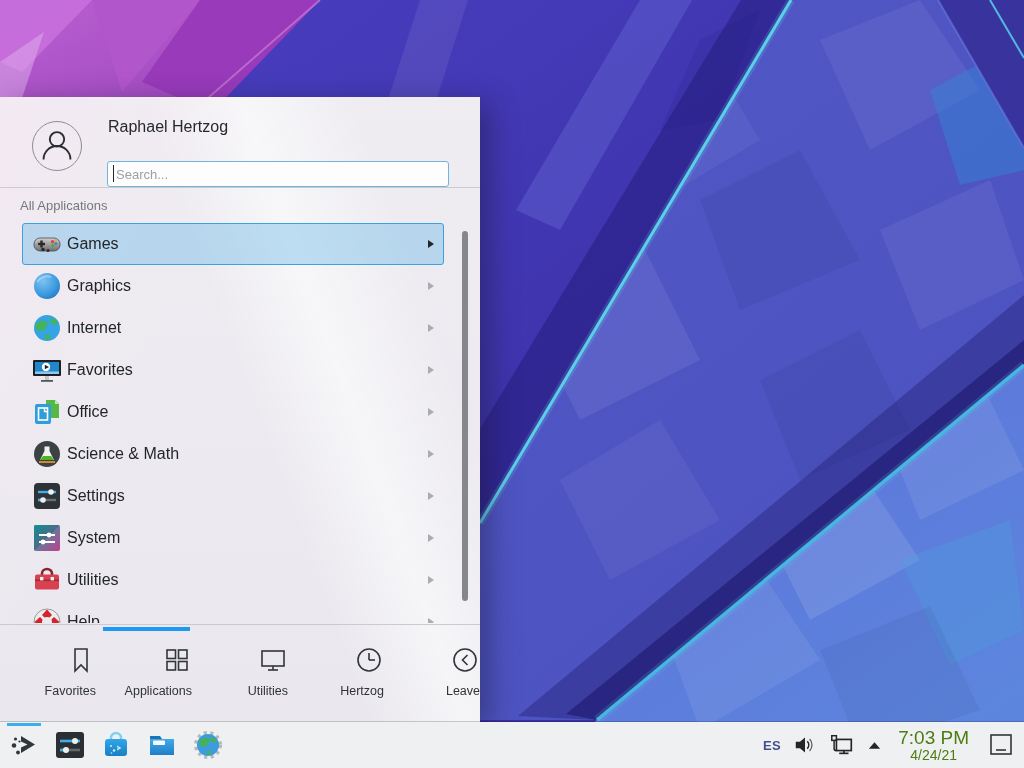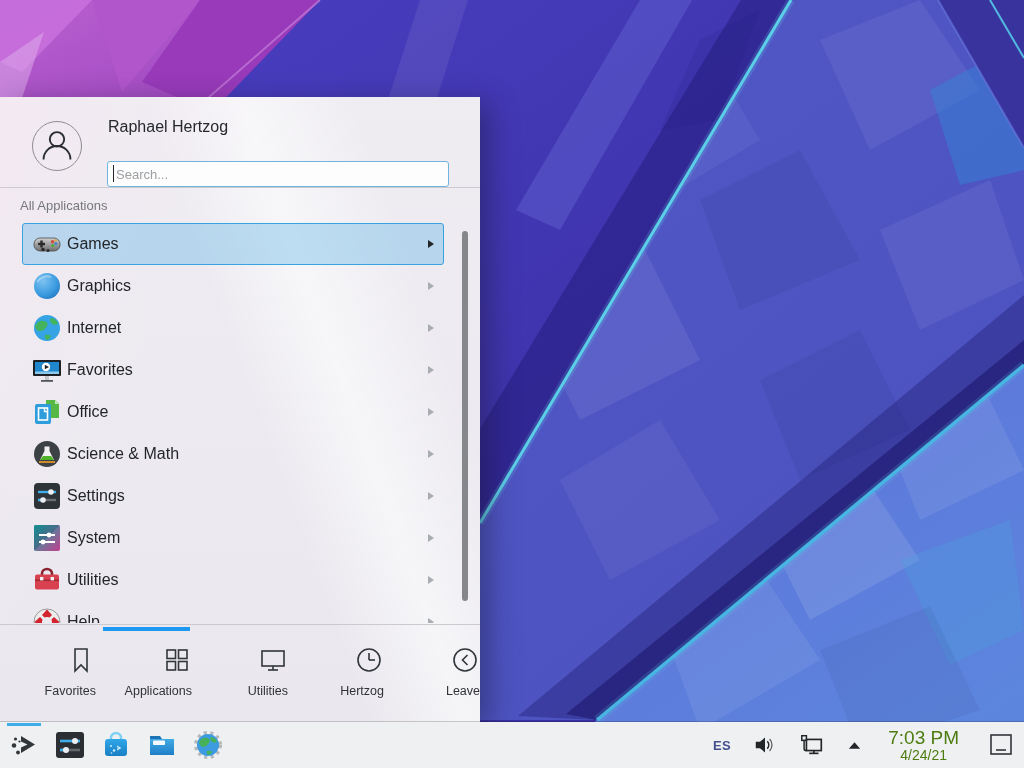--- a/index.html
+++ b/index.html
@@ -15,21 +15,21 @@
   
   .taskbar{
     position:absolute;left:0;bottom:0;width:1024px;height:46px;
     background:#eff0f1;box-shadow:0 -1px 0 rgba(0,0,0,.18);
     display:flex;align-items:center;z-index:30;
   }
   .taskbar-left{display:flex;align-items:center;gap:14px;padding-left:8px;}
   .task-app{width:32px;height:46px;display:flex;align-items:center;position:relative;cursor:pointer;}
   .task-app svg{width:32px;height:32px;}
   .task-app.active::before{content:"";position:absolute;top:1px;left:-1px;width:34px;height:3px;background:#3daee9;}
-  .taskbar-right{margin-left:auto;display:flex;align-items:center;gap:22px;padding-right:9px;}
+  .taskbar-right{margin-left:auto;display:flex;align-items:center;gap:12px;padding-right:9px;}
   .kbd-layout{font-weight:bold;font-size:13px;color:#44508e;letter-spacing:.5px;}
   .tray-icon svg{display:block;}
   .clock{text-align:center;line-height:1.05;color:#4d7c0f;margin-left:4px;}
   .clock .time{font-size:19px;}
   .clock .date{font-size:14px;}
   .show-desktop{width:28px;height:28px;display:flex;align-items:center;justify-content:center;margin-left:6px;}
 
   
   .kickoff{
     position:absolute;left:0;top:97px;width:480px;height:625px;z-index:20;

